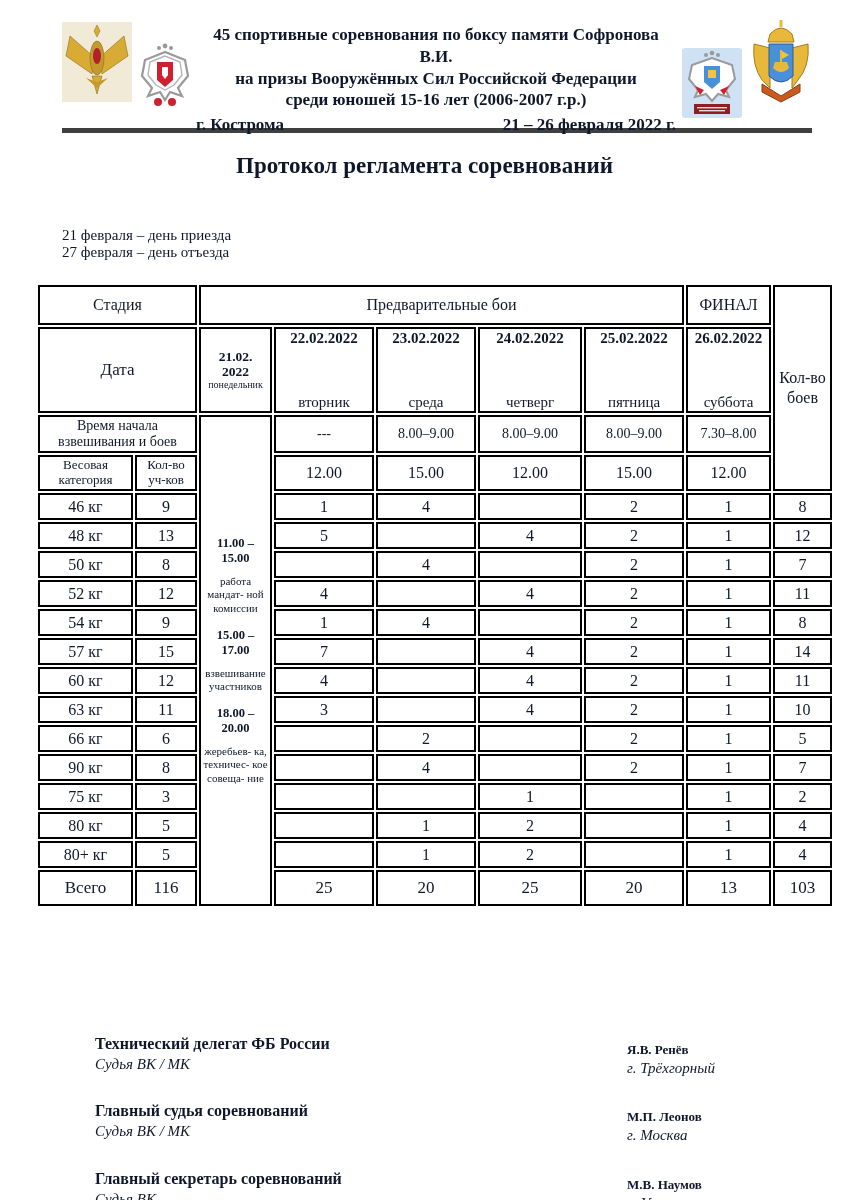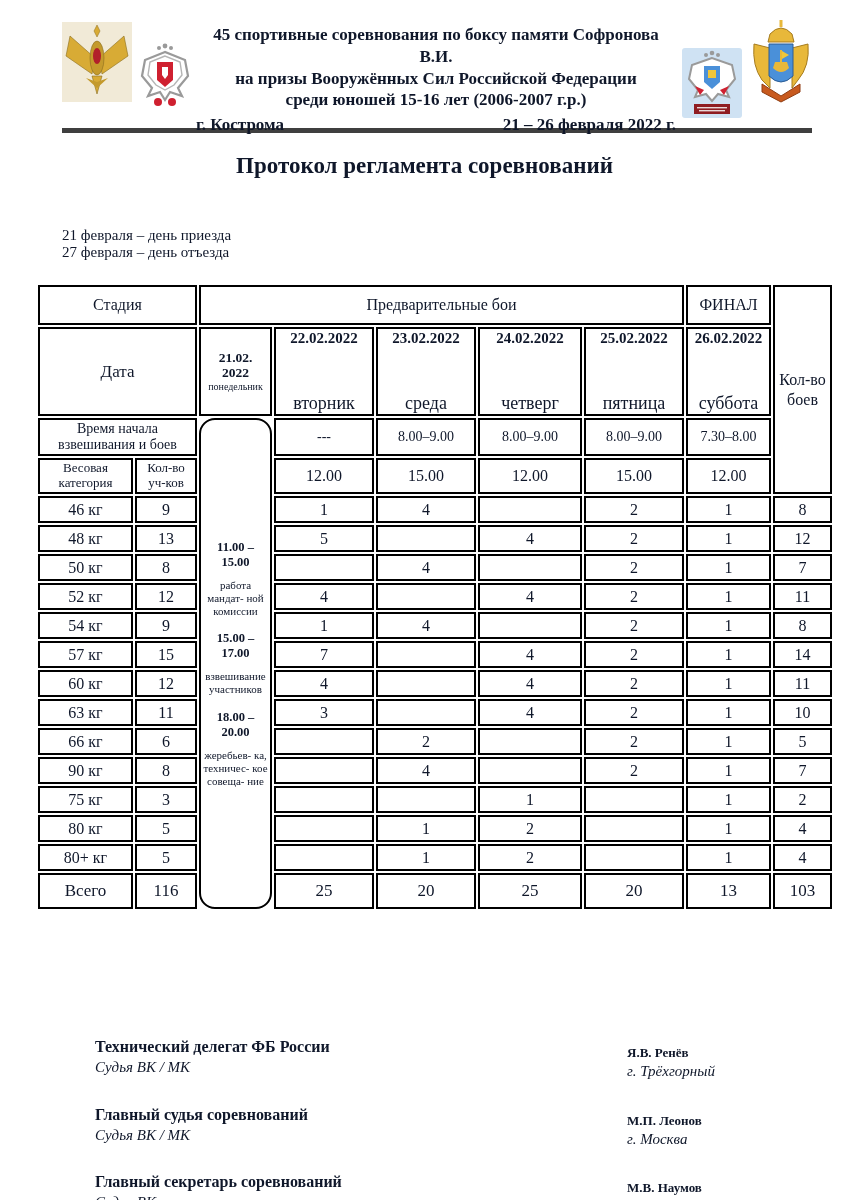--- a/index.html
+++ b/index.html
@@ -77,31 +77,31 @@
     font-weight: normal;
     overflow: hidden;
   }
   .r-stage td { height: 40px; font-size: 16px; font-weight: bold; }
   .r-date td { height: 42px; }
   .r-weighin td { height: 32px; }
   .r-bouttime td { height: 34px; }
   .r-weight td { height: 27px; }
   .r-total td { height: 36px; font-size: 17px; font-weight: bold; }
   .date-main { font-weight: bold; font-size: 15px; line-height: 1.1; display:block; }
-  .date-day { font-size: 18px; line-height: 1.1; display:block;margin-top:47px; }
+  .date-day { font-size: 15px; line-height: 1.1; display:block;margin-top:47px; }
   .date-day-sm { font-size: 10px; line-height: 1.1; display:block; }
   .lbl-date { font-size: 17px; font-weight: bold; }
   .lbl-weighin { font-size: 14px; line-height: 1.15; }
   .lbl-sub { font-size: 13px; line-height: 1.15; }
   .time-cell { font-size: 14px; font-weight: bold; }
   .bouttime-cell { font-size: 16px; font-weight: bold; }
   .w-cell { font-size: 16px; font-weight: bold; }
   .n-cell { font-size: 16px; }
   .bouts-head { font-size: 16px; font-weight: bold; line-height: 1.25; }
-  .schedule-cell { font-size: 11px; vertical-align: middle; padding: 4px 2px; word-break: break-word; border-radius: 16px; }
+  .schedule-cell { font-size: 11px; vertical-align: middle; padding: 4px 2px; word-break: break-word; }
   .sched-block { margin: 13px 0; }
   .sched-time { font-weight: bold; font-size: 12.5px; line-height: 1.2; }
   .sched-desc { font-size: 11px; line-height: 1.2; margin-top: 9px; }
   
   .officials { margin: 126px 0 0 95px; }
   .official { display: flex; margin-bottom: 23px; }
   .official-left { width: 532px; }
   .official-right { width: 180px; }
   .pos { font-weight: bold; font-size: 16px; line-height: 1.3; }
   .rank { font-style: italic; font-size: 15px; line-height: 1.3; }

